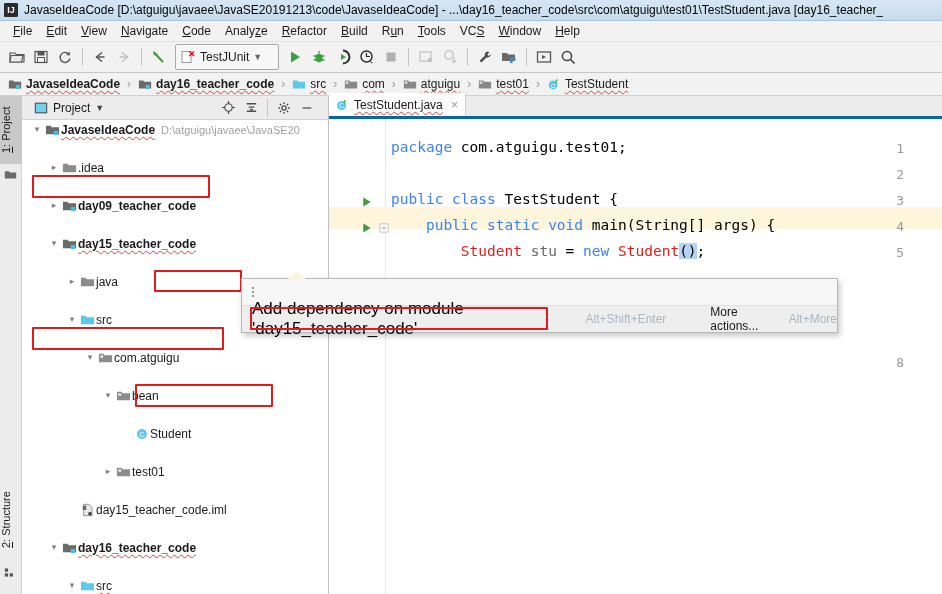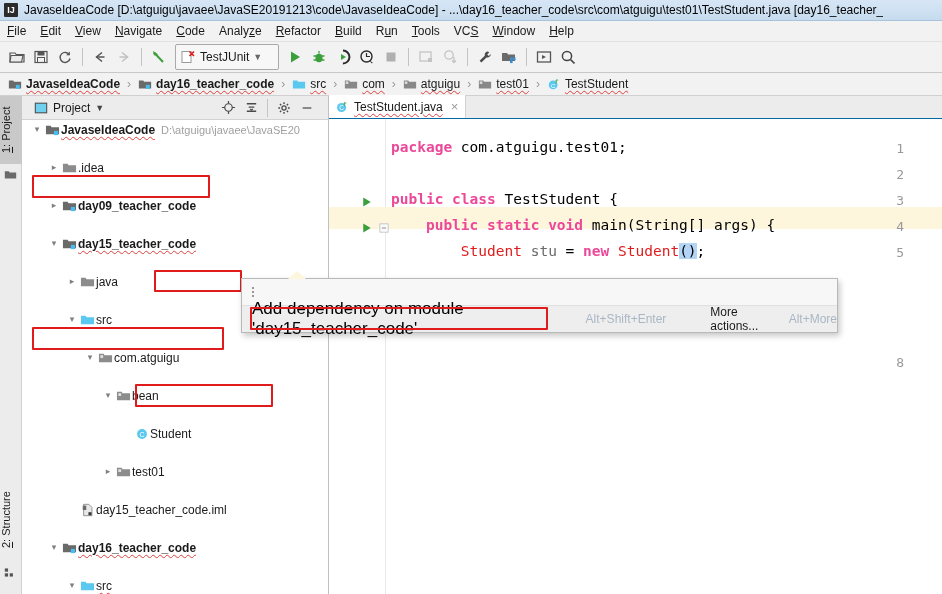--- a/index.html
+++ b/index.html
@@ -27,21 +27,21 @@
     font-size: 9px; font-weight: bold; line-height: 14px; text-align: center;
     border-radius: 1px; font-family: "Liberation Sans", sans-serif;
     flex: 0 0 auto;
   }
   .title-text { font-size: 12px; color: #000; overflow: hidden; }
 
   
   .menubar {
     position: absolute; left: 0; top: 21px; width: 942px; height: 21px;
     background: #f2f2f2; border-bottom: 1px solid #e2e2e2;
-    display: flex; align-items: center; 
+    display: flex; align-items: center; padding-left: 6px;
   }
   .menu-item {
     font-size: 12px; color: #1a1a1a; padding: 2px 7px; cursor: default;
     white-space: nowrap;
   }
   .menu-item u { text-decoration: underline; }
 
   
   .toolbar {
     position: absolute; left: 0; top: 42px; width: 942px; height: 31px;
@@ -127,21 +127,21 @@
     position: absolute; border: 2px solid #e01b1b; pointer-events: none;
     border-radius: 1px;
   }
 
   
   .editor-area {
     position: absolute; left: 329px; top: 96px; width: 613px; height: 498px;
     background: #ffffff;
   }
   .tabs-row {
-    height: 23px; background: #ececec; border-bottom: 1px solid #0369a1;
+    height: 23px; background: #ececec; border-bottom: 3px solid #0369a1;
     display: flex; align-items: flex-end;
   }
   .etab {
     height: 23px; background: #ffffff; border-right: 1px solid #d2d2d2;
     display: flex; align-items: center; gap: 5px; padding: 0 7px 0 6px;
     cursor: default;
   }
   .etab-label { font-size: 12px; color: #1a1a1a; }
   .etab-close { color: #9a9a9a; font-size: 13px; margin-left: 3px; }
   .code-wrap { position: relative; height: 475px; background: #ffffff; overflow: hidden; }
@@ -153,21 +153,21 @@
   .lnum {
     position: absolute; right: 38px; width: 30px; text-align: right;
     font-family: "DejaVu Sans Mono", monospace; font-size: 13px; color: #999999;
   }
   .run-gutter { position: absolute; left: 32px; }
   .fold-marker { position: absolute; left: 50px; color: #b0b0b0; font-size: 11px; }
   .codeline {
     position: absolute; left: 62px; font-family: "DejaVu Sans Mono", monospace;
     font-size: 14.5px; white-space: pre; color: #000000;
   }
-  .kw { color: #ec4899; font-weight: bold; }
+  .kw { color: #3b82f6; font-weight: normal; }
   .err { color: #e01b1b; }
   .var { color: #6a6a6a; }
   .hl-line {
     position: absolute; left: 57px; width: 556px; height: 22px;
     background: #fdf6dd;
   }
 
   
   .popup {
     position: absolute; left: 241px; top: 278px; width: 597px;

